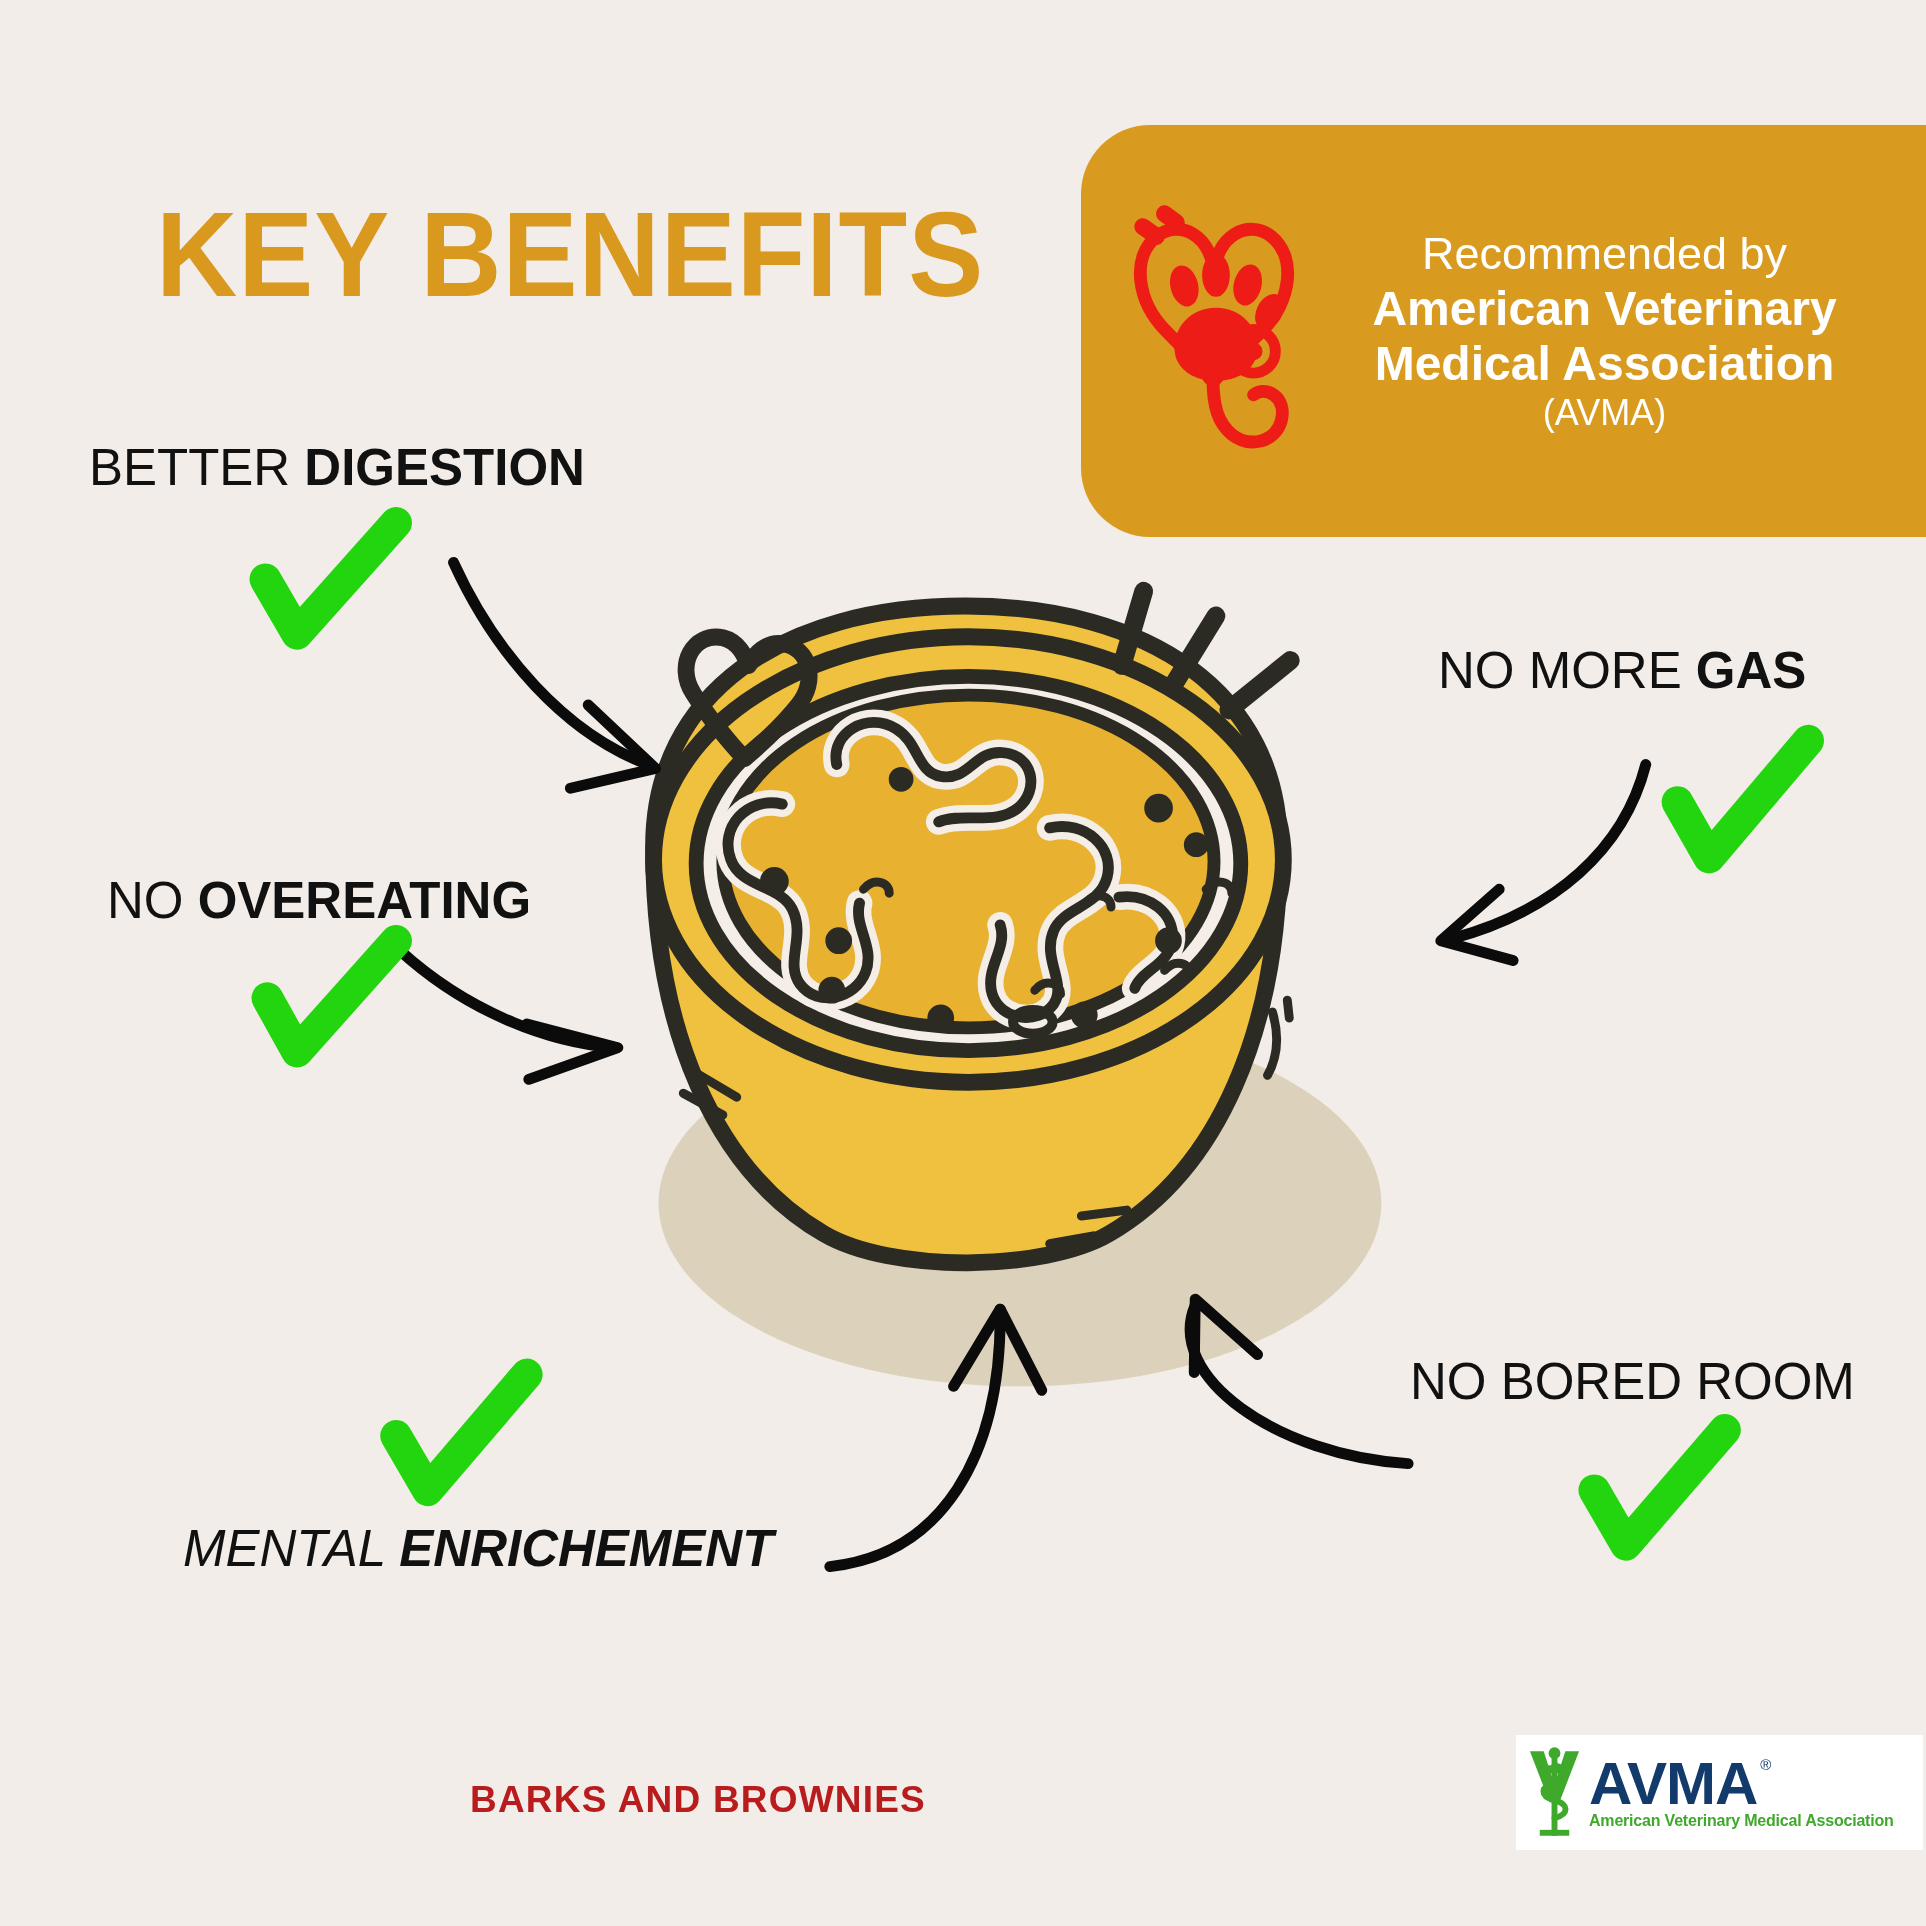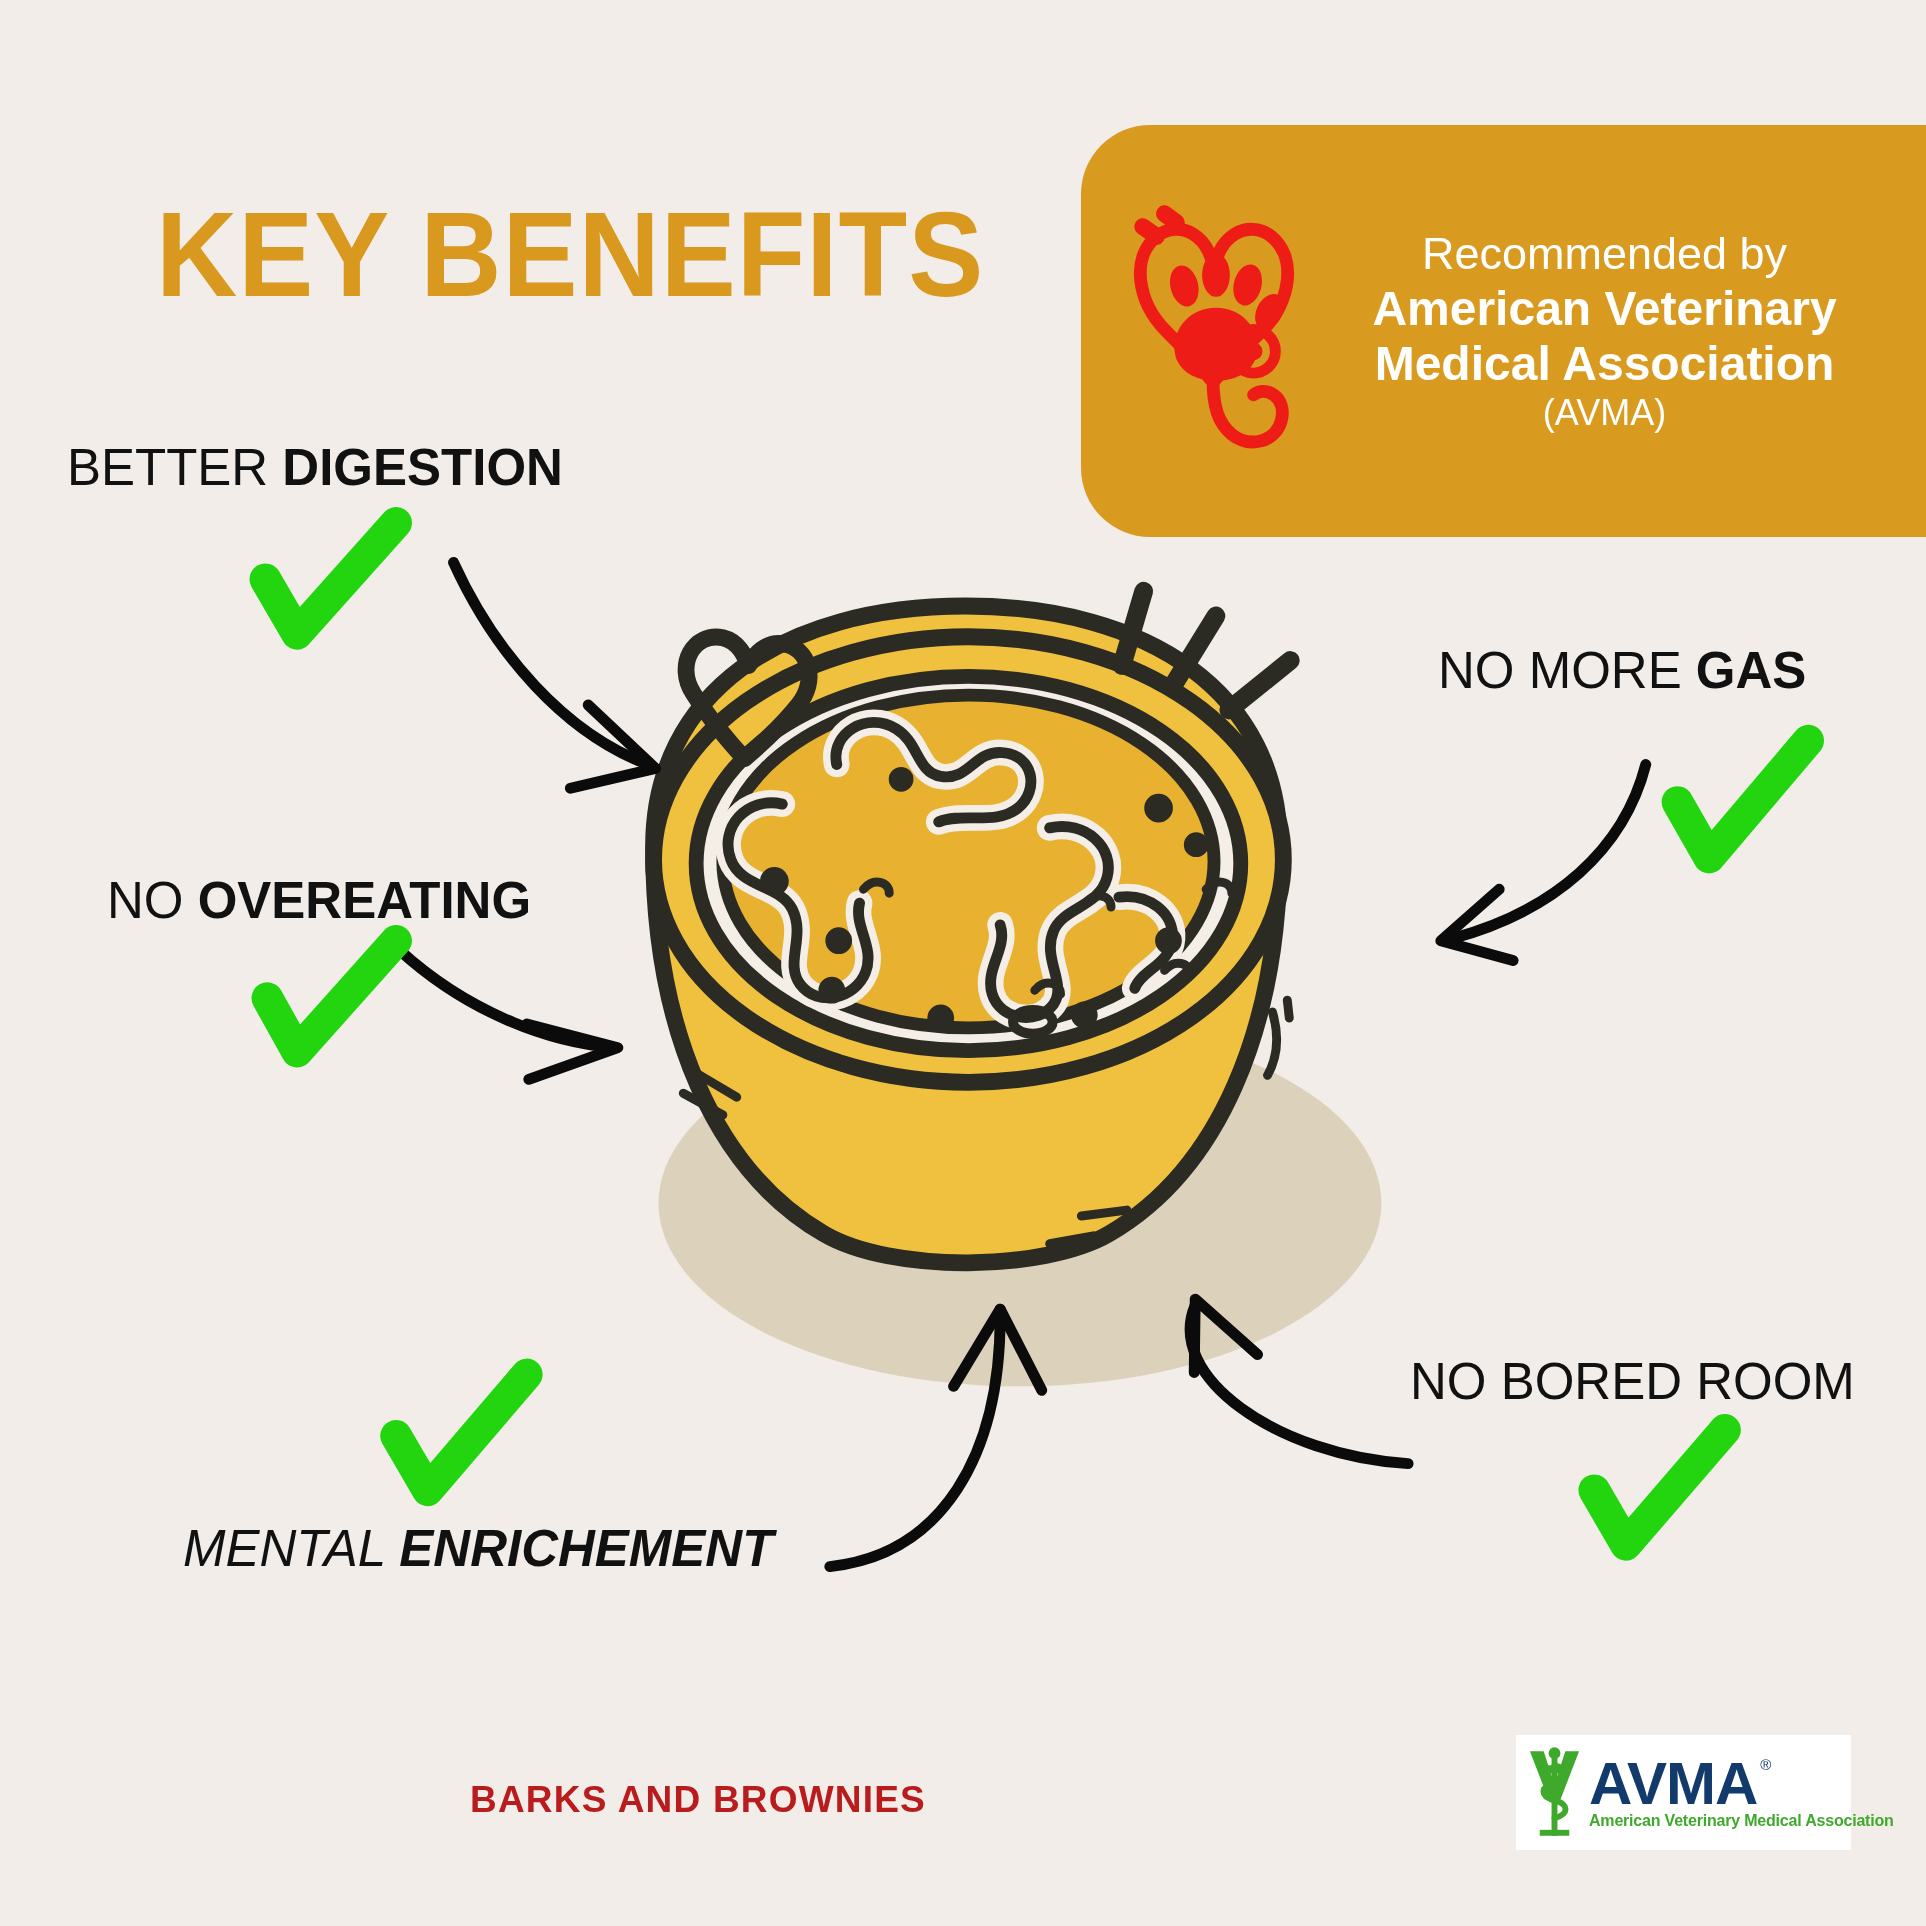--- a/index.html
+++ b/index.html
@@ -78,21 +78,21 @@
   .benefit-label {
     position: absolute;
     font-size: 51px;
     color: #111111;
     white-space: nowrap;
     line-height: 1;
   }
   .benefit-label .w-reg { font-weight: normal; }
   .benefit-label .w-bold { font-weight: bold; }
 
-  #benefit-label-0 { left: 67px;   top: 442px; }
+  #benefit-label-0 { left: 89px;   top: 442px; }
   #benefit-label-1 { left: 107px;  top: 875px; }
   #benefit-label-2 { left: 1438px; top: 645px; }
   #benefit-label-3 { left: 1410px; top: 1356px; }
   #benefit-label-4 { left: 183px;  top: 1523px; font-style: italic; }
 
   
   .layer {
     position: absolute;
     left: 0; top: 0;
     width: 1927px;
@@ -111,21 +111,21 @@
     font-weight: bold;
     letter-spacing: 1.2px;
     color: #b91c1c;
   }
 
   
   #avma-logo {
     position: absolute;
     left: 1516px;
     top: 1735px;
-    width: 335px;
+    width: 407px;
     height: 115px;
     background: #FFFFFF;
     display: flex;
     align-items: center;
     padding: 0 8px;
     box-sizing: border-box;
   }
   #avma-logo-mark {
     flex: 0 0 61px;
     height: 99px;

